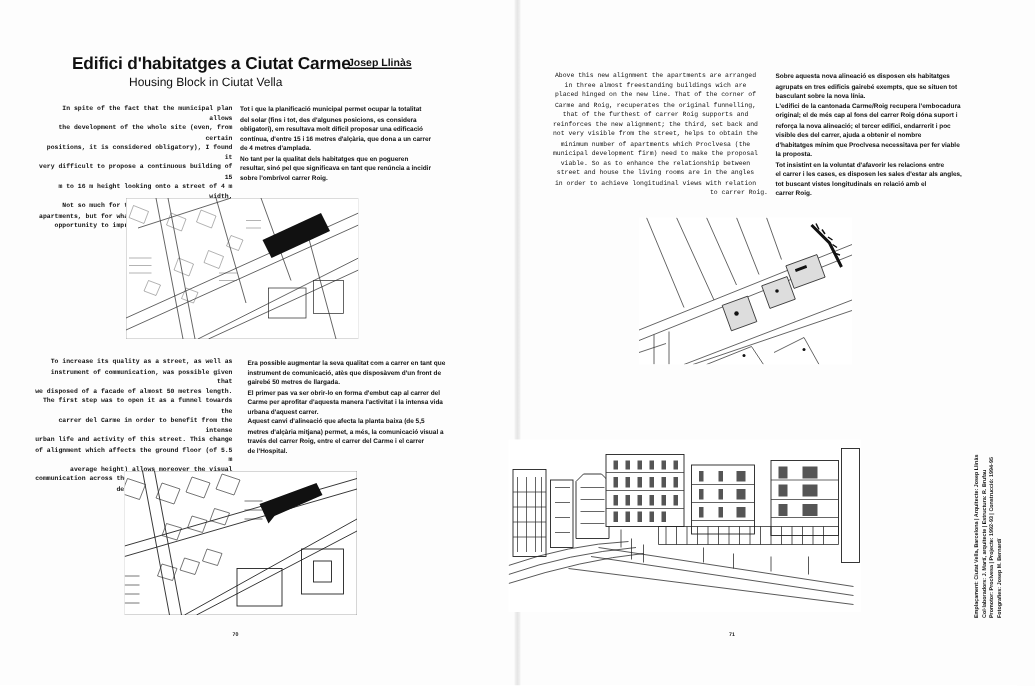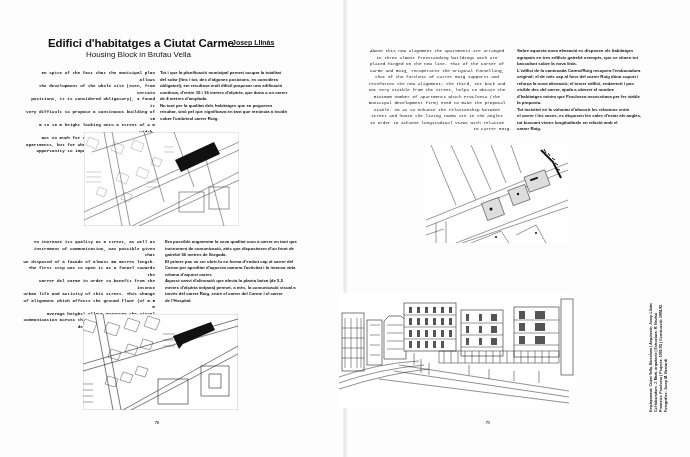--- a/index.html
+++ b/index.html
@@ -34,21 +34,21 @@
 </style>
 </head>
 <body>
 
 <div class="page page-left"></div>
 <div class="page page-right"></div>
 <div class="gutter"></div>
 
 <div class="title">Edifici d'habitatges a Ciutat Carme</div>
 <div class="author">Josep Llinàs</div>
-<div class="subtitle">Housing Block in Brufau Vella</div>
+<div class="subtitle">Housing Block in Ciutat Vella</div>
 
 <div class="col mono ra" style="left:25px; top:70px; width:130px;">
   <p>In spite of the fact that the municipal plan allows</p>
   <p>the development of the whole site (even, from certain</p>
   <p>positions, it is considered obligatory), I found it</p>
   <p>very difficult to propose a continuous building of 15</p>
   <p>m to 16 m height looking onto a street of 4 m width.</p>
   <p>Not so much for the quality of the resulting</p>
   <p>apartments, but for what it meant in rejecting the</p>
   <p>opportunity to improve the shaded carrer Roig.</p>

